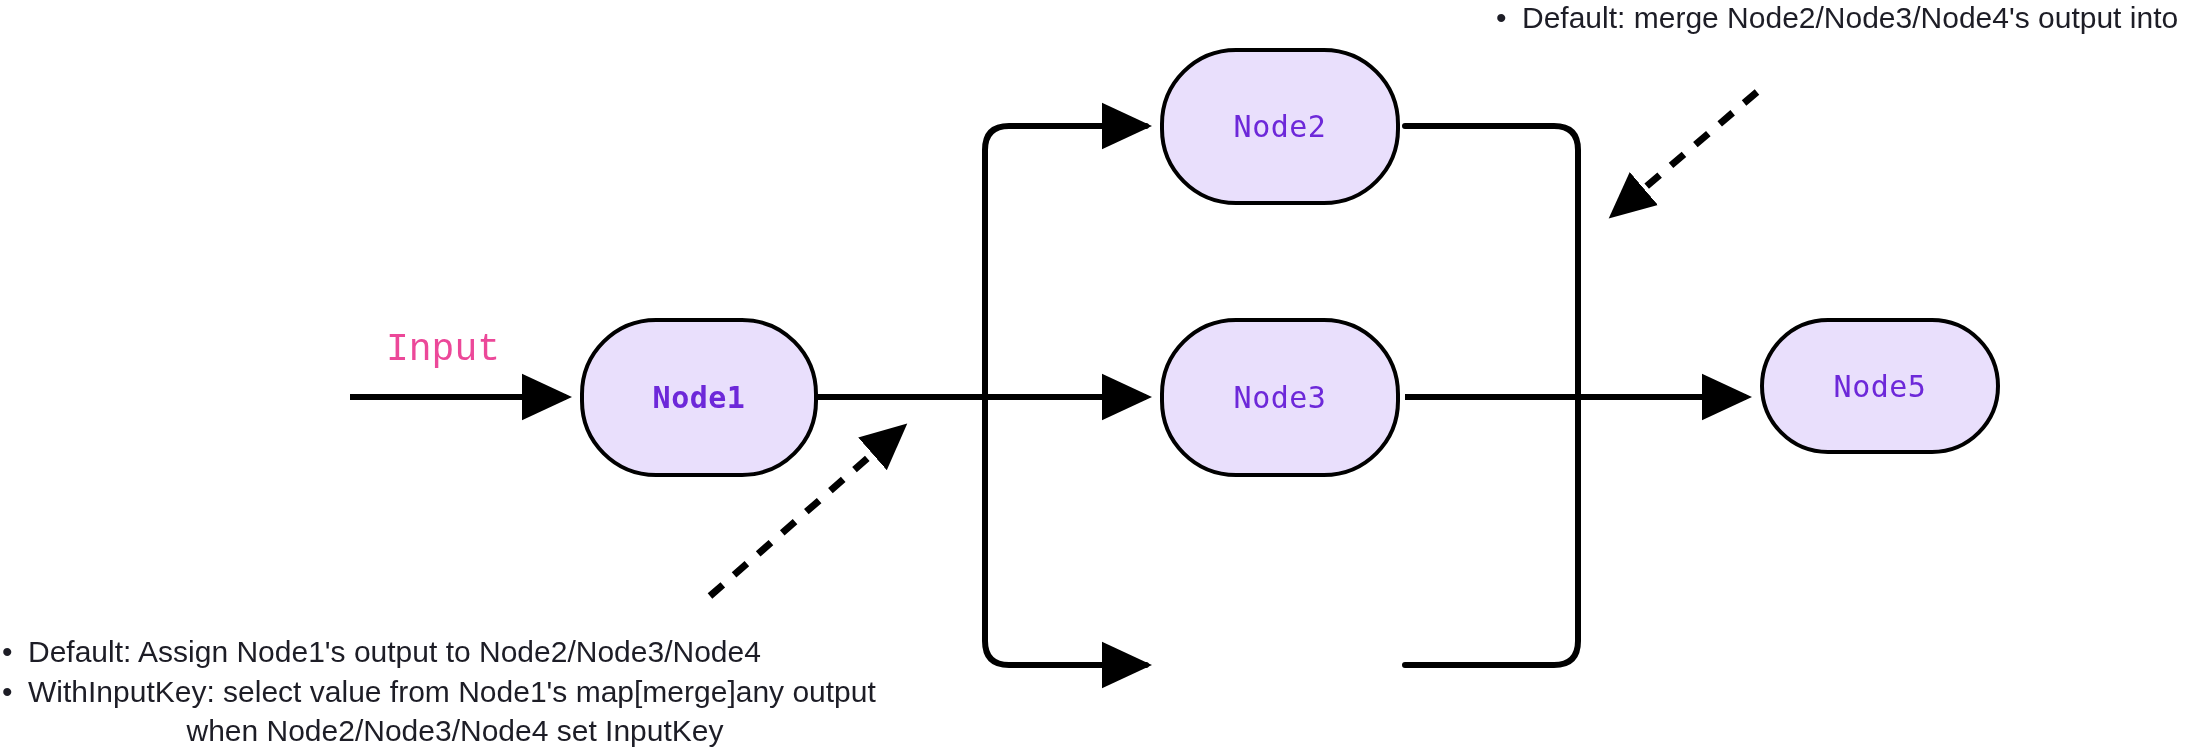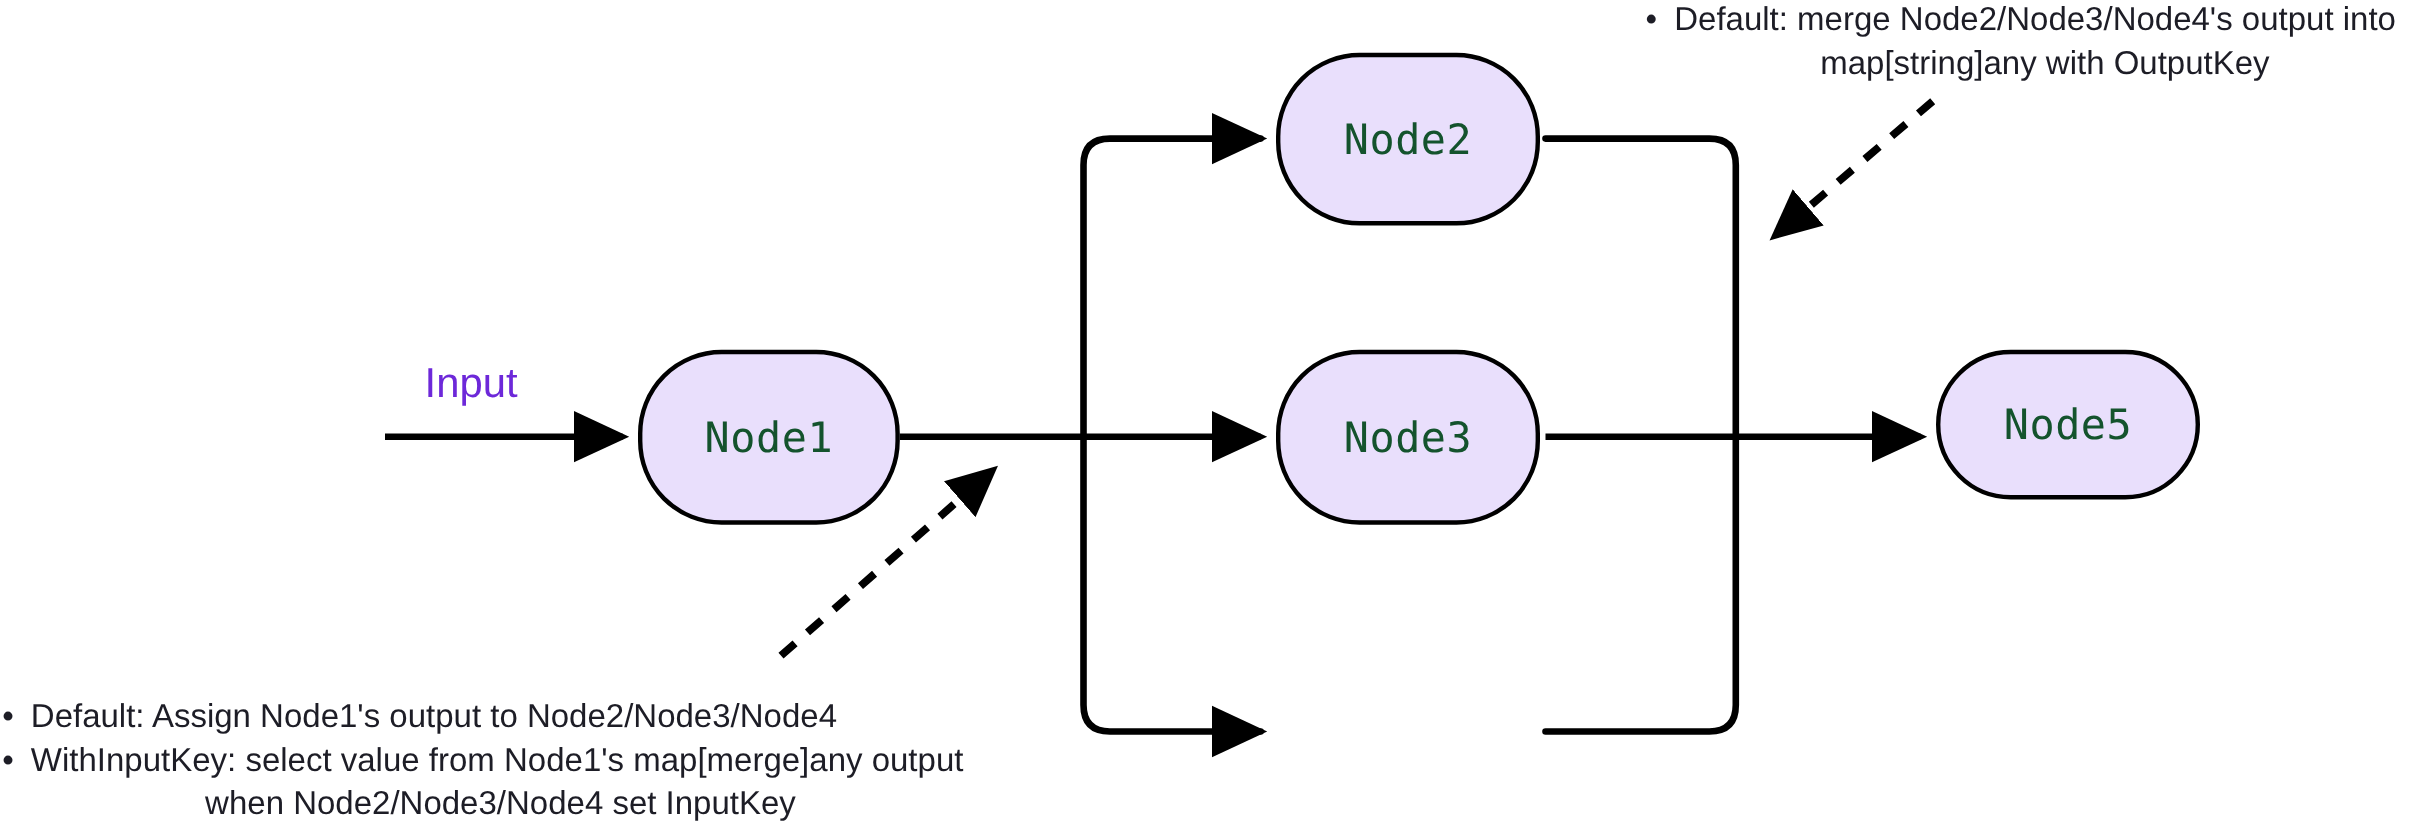--- a/index.html
+++ b/index.html
@@ -31,30 +31,30 @@
     box-sizing: border-box;
     background: #e9dffc;
     border: 4px solid #000000;
     border-radius: 76px;
     display: flex;
     align-items: center;
     justify-content: center;
   }
   .node-label {
     font-family: "DejaVu Sans Mono", "Liberation Mono", monospace;
-    font-size: 38px;
-    color: #14532d;
+    font-size: 30px;
+    color: #6d28d9;
     letter-spacing: 0.5px;
     white-space: nowrap;
   }
   .edge-label {
     position: absolute;
-    font-family: Liberation Sans, sans-serif;
+    font-family: Liberation Mono, monospace;
     font-size: 38px;
-    color: #6d28d9;
+    color: #ec4899;
     white-space: nowrap;
   }
   .note {
     position: absolute;
     font-family: "Liberation Sans", sans-serif;
     font-size: 30px;
     color: #1d1d26;
     line-height: 1.32;
   }
   .note-line {
@@ -150,21 +150,21 @@
 
     <g>
       <path d="M710,596 L902,428" fill="none" stroke="#000000" stroke-width="7" stroke-dasharray="17,15" marker-end="url(#arrow-dash)"></path>
     </g>
 
     <g>
       <path d="M1757,92 L1614,214" fill="none" stroke="#000000" stroke-width="7" stroke-dasharray="17,15" marker-end="url(#arrow-dash)"></path>
     </g>
   </svg>
 
-  <div class="node" id="node1" style="left:580px; top:318px; width:238px; height:159px;">
+  <div class="node" id="node1" style="left:580px; top:318px; width:238px; height:159px;font-weight:bold;">
     <span class="node-label">Node1</span>
   </div>
 
   <div class="node" id="node2" style="left:1160px; top:48px; width:240px; height:157px;">
     <span class="node-label">Node2</span>
   </div>
 
   <div class="node" id="node3" style="left:1160px; top:318px; width:240px; height:159px;">
     <span class="node-label">Node3</span>
   </div>
@@ -174,21 +174,20 @@
     <span class="node-label">Node5</span>
   </div>
 
   <div class="edge-label" style="left:386px; top:328px;">Input</div>
 
   <div class="note" id="note-merge">
     <div class="note-line">
       <span class="note-bullet"></span>
       <span class="note-text">
         <span>Default: merge Node2/Node3/Node4's output into</span>
-        <span class="note-cont">map[string]any with OutputKey</span>
       </span>
     </div>
   </div>
 
   <div class="note" id="note-input">
     <div class="note-line">
       <span class="note-bullet"></span>
       <span class="note-text">
         <span>Default: Assign Node1's output to Node2/Node3/Node4</span>
       </span>

